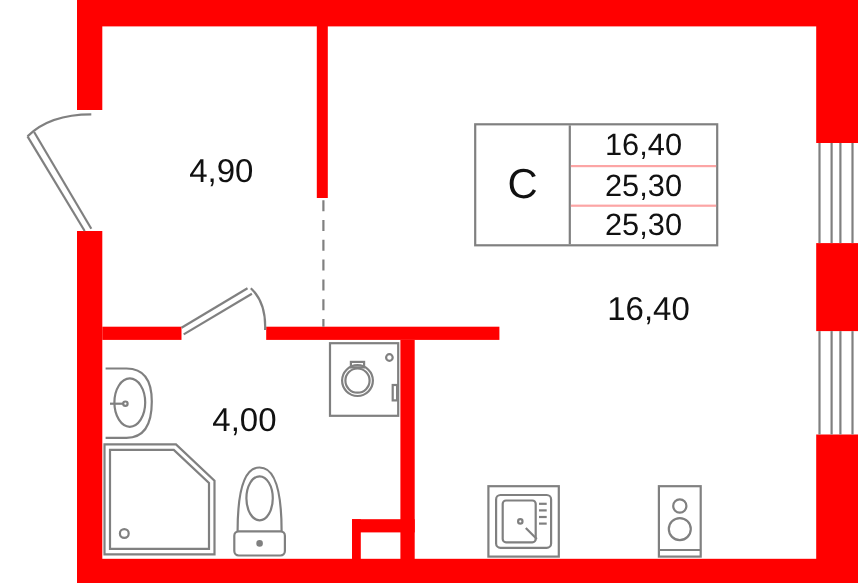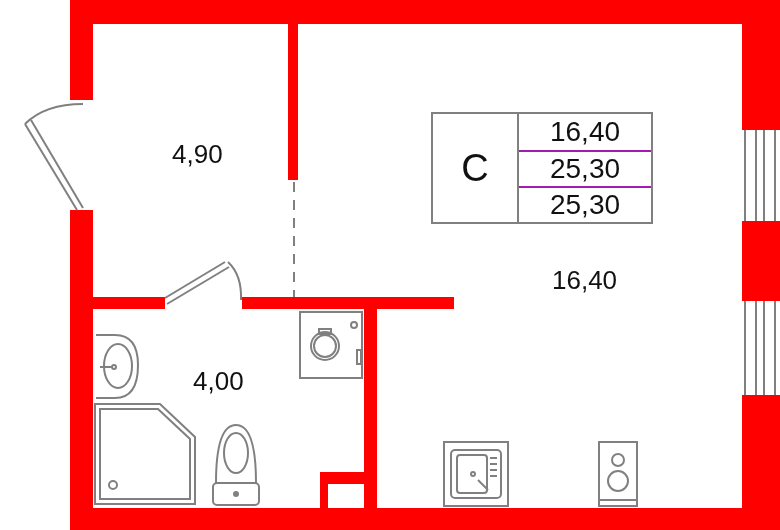--- a/index.html
+++ b/index.html
@@ -1,23 +1,23 @@
 <!DOCTYPE html>
 <html><head>
 <meta charset="utf-8">
 <style>
   html, body { margin:0; padding:0; background:#fff; }
   body { width:780px; height:530px; position:relative; overflow:hidden; font-family:"Liberation Sans", sans-serif; }
   #plan { position:absolute; left:0; top:0; }
-  .label { position:absolute; font-size:26px; color:#111; line-height:1; }
+  .label { position:absolute; font-size:30px; color:#111; line-height:1; }
   .legend { position:absolute; left:431px; top:112px; width:222px; height:112px; border:2px solid #808080; box-sizing:border-box; background:#fff; }
   .legend .type { position:absolute; left:0; top:0; width:86px; height:100%; border-right:2px solid #808080; box-sizing:border-box; display:flex; align-items:center; justify-content:center; font-size:38px; color:#111; }
   .legend .rows { position:absolute; left:86px; top:0; right:0; bottom:0; }
   .legend .row { height:33.33%; box-sizing:border-box; display:flex; align-items:center; justify-content:center; font-size:28px; color:#111; }
-  .legend .row + .row { border-top:2px solid #a21caf; }
+  .legend .row + .row { border-top:2px solid #fca5a5; }
 </style>
 </head>
 <body>
 
 <svg id="plan" width="780" height="530" viewBox="0 0 780 530">
 
   <g fill="#ff0000">
     <rect x="70" y="0" width="710" height="24"></rect>
     <rect x="70" y="0" width="23" height="100"></rect>
     <rect x="70" y="210" width="23" height="320"></rect>

